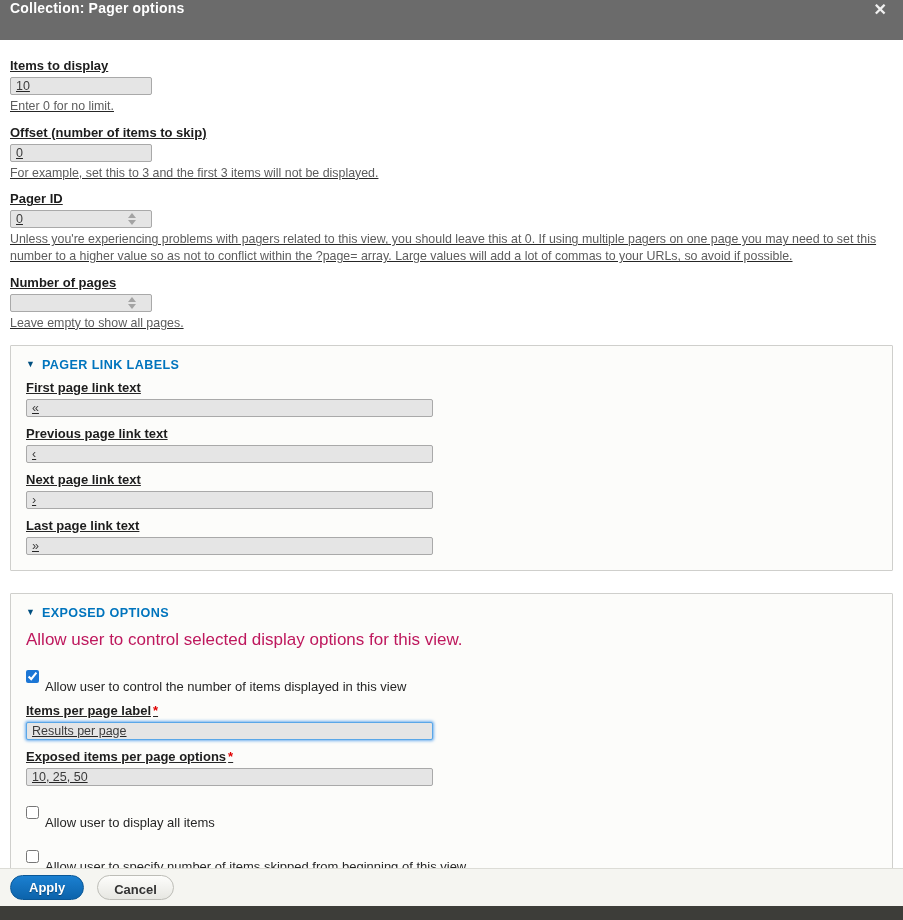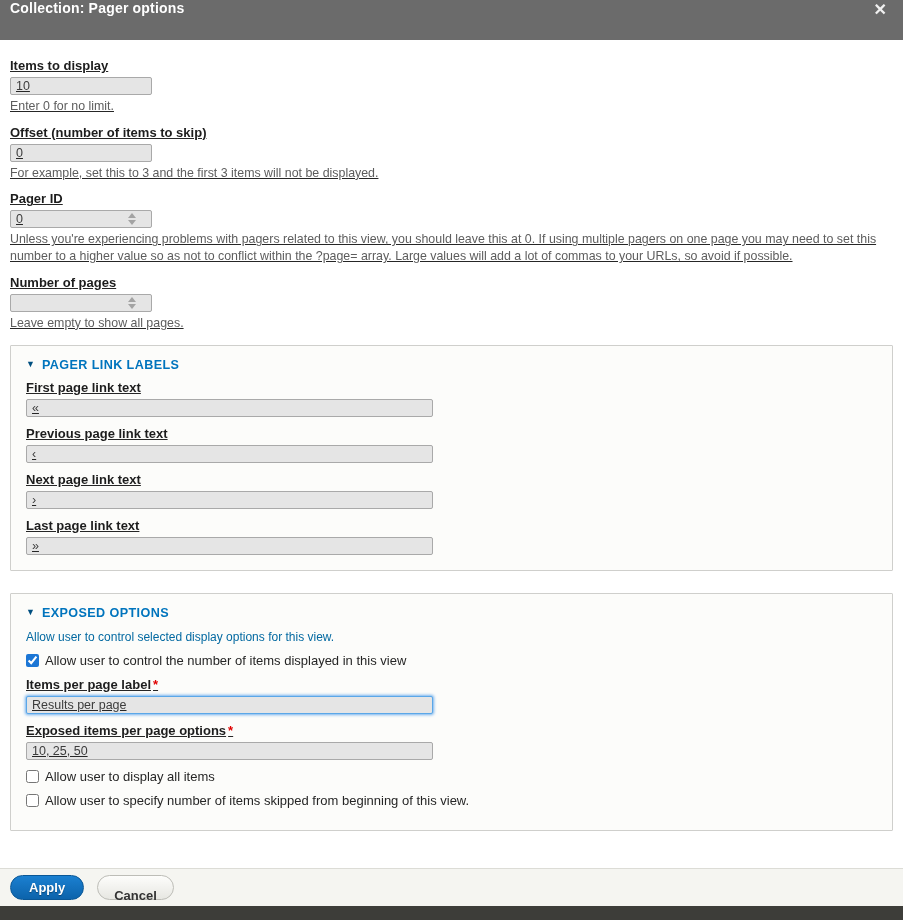--- a/index.html
+++ b/index.html
@@ -64,38 +64,38 @@
     margin: 13px 0 22px; padding: 8px 15px 13px;
   }
   .legend-row { display: flex; align-items: center; gap: 7px; padding: 4px 0 8px; cursor: pointer; }
   .twisty { color: #004f80; font-size: 9px; line-height: 1; }
   .legend-text {
     color: var(--legend-blue, #0074bd); font-weight: bold; font-size: 12.6px; letter-spacing: .4px;
   }
   .fieldset .form-item { margin-bottom: 9px; }
   .fieldset .form-item:last-child { margin-bottom: 2px; }
 
-  .intro-text { font-size: 12px; color: #0369a1; margin: 2px 0 2px; }
+  .intro-text { font-size: 17px; color: #be185d; margin: 2px 0 2px; }
 
   .checkbox-item { display: flex; align-items: center; gap: 6px; margin: 9px 0; }
   .checkbox-item input[type="checkbox"] {
     width: 13px; height: 13px; margin: 0; accent-color: #1c76d5; cursor: pointer;
   }
-  .checkbox-item label { font-size: 13px; color: #262626; }
+  .checkbox-item label { font-size: 13px; color: #262626; margin-top: 20px; }
 
   
   .footer {
     flex: 0 0 38px; height: 38px;
     background: #f5f5f1; border-top: 1px solid #dcdcd6;
     display: flex; align-items: center; gap: 13px; padding: 0 10px;
   }
   .btn {
     height: 25px; border-radius: 14px; font-weight: bold; font-size: 13px;
     font-family: "Liberation Sans", "DejaVu Sans", sans-serif;
-    cursor: pointer; padding: 8px 16px; line-height: 23px;
+    cursor: pointer; padding: 2px 16px; line-height: 23px;
   }
   .btn-primary {
     background: linear-gradient(var(--apply-blue-light, #1b80d1), var(--apply-blue, #0c63ab));
     border: 1px solid #0a5796; color: #fff; text-shadow: 0 1px 1px rgba(0,0,0,.35);
     padding: 0 18px;
   }
   .btn-default {
     background: linear-gradient(#fdfdfb, #e7e7e2);
     border: 1px solid #bdbdb7; color: #333;
   }

